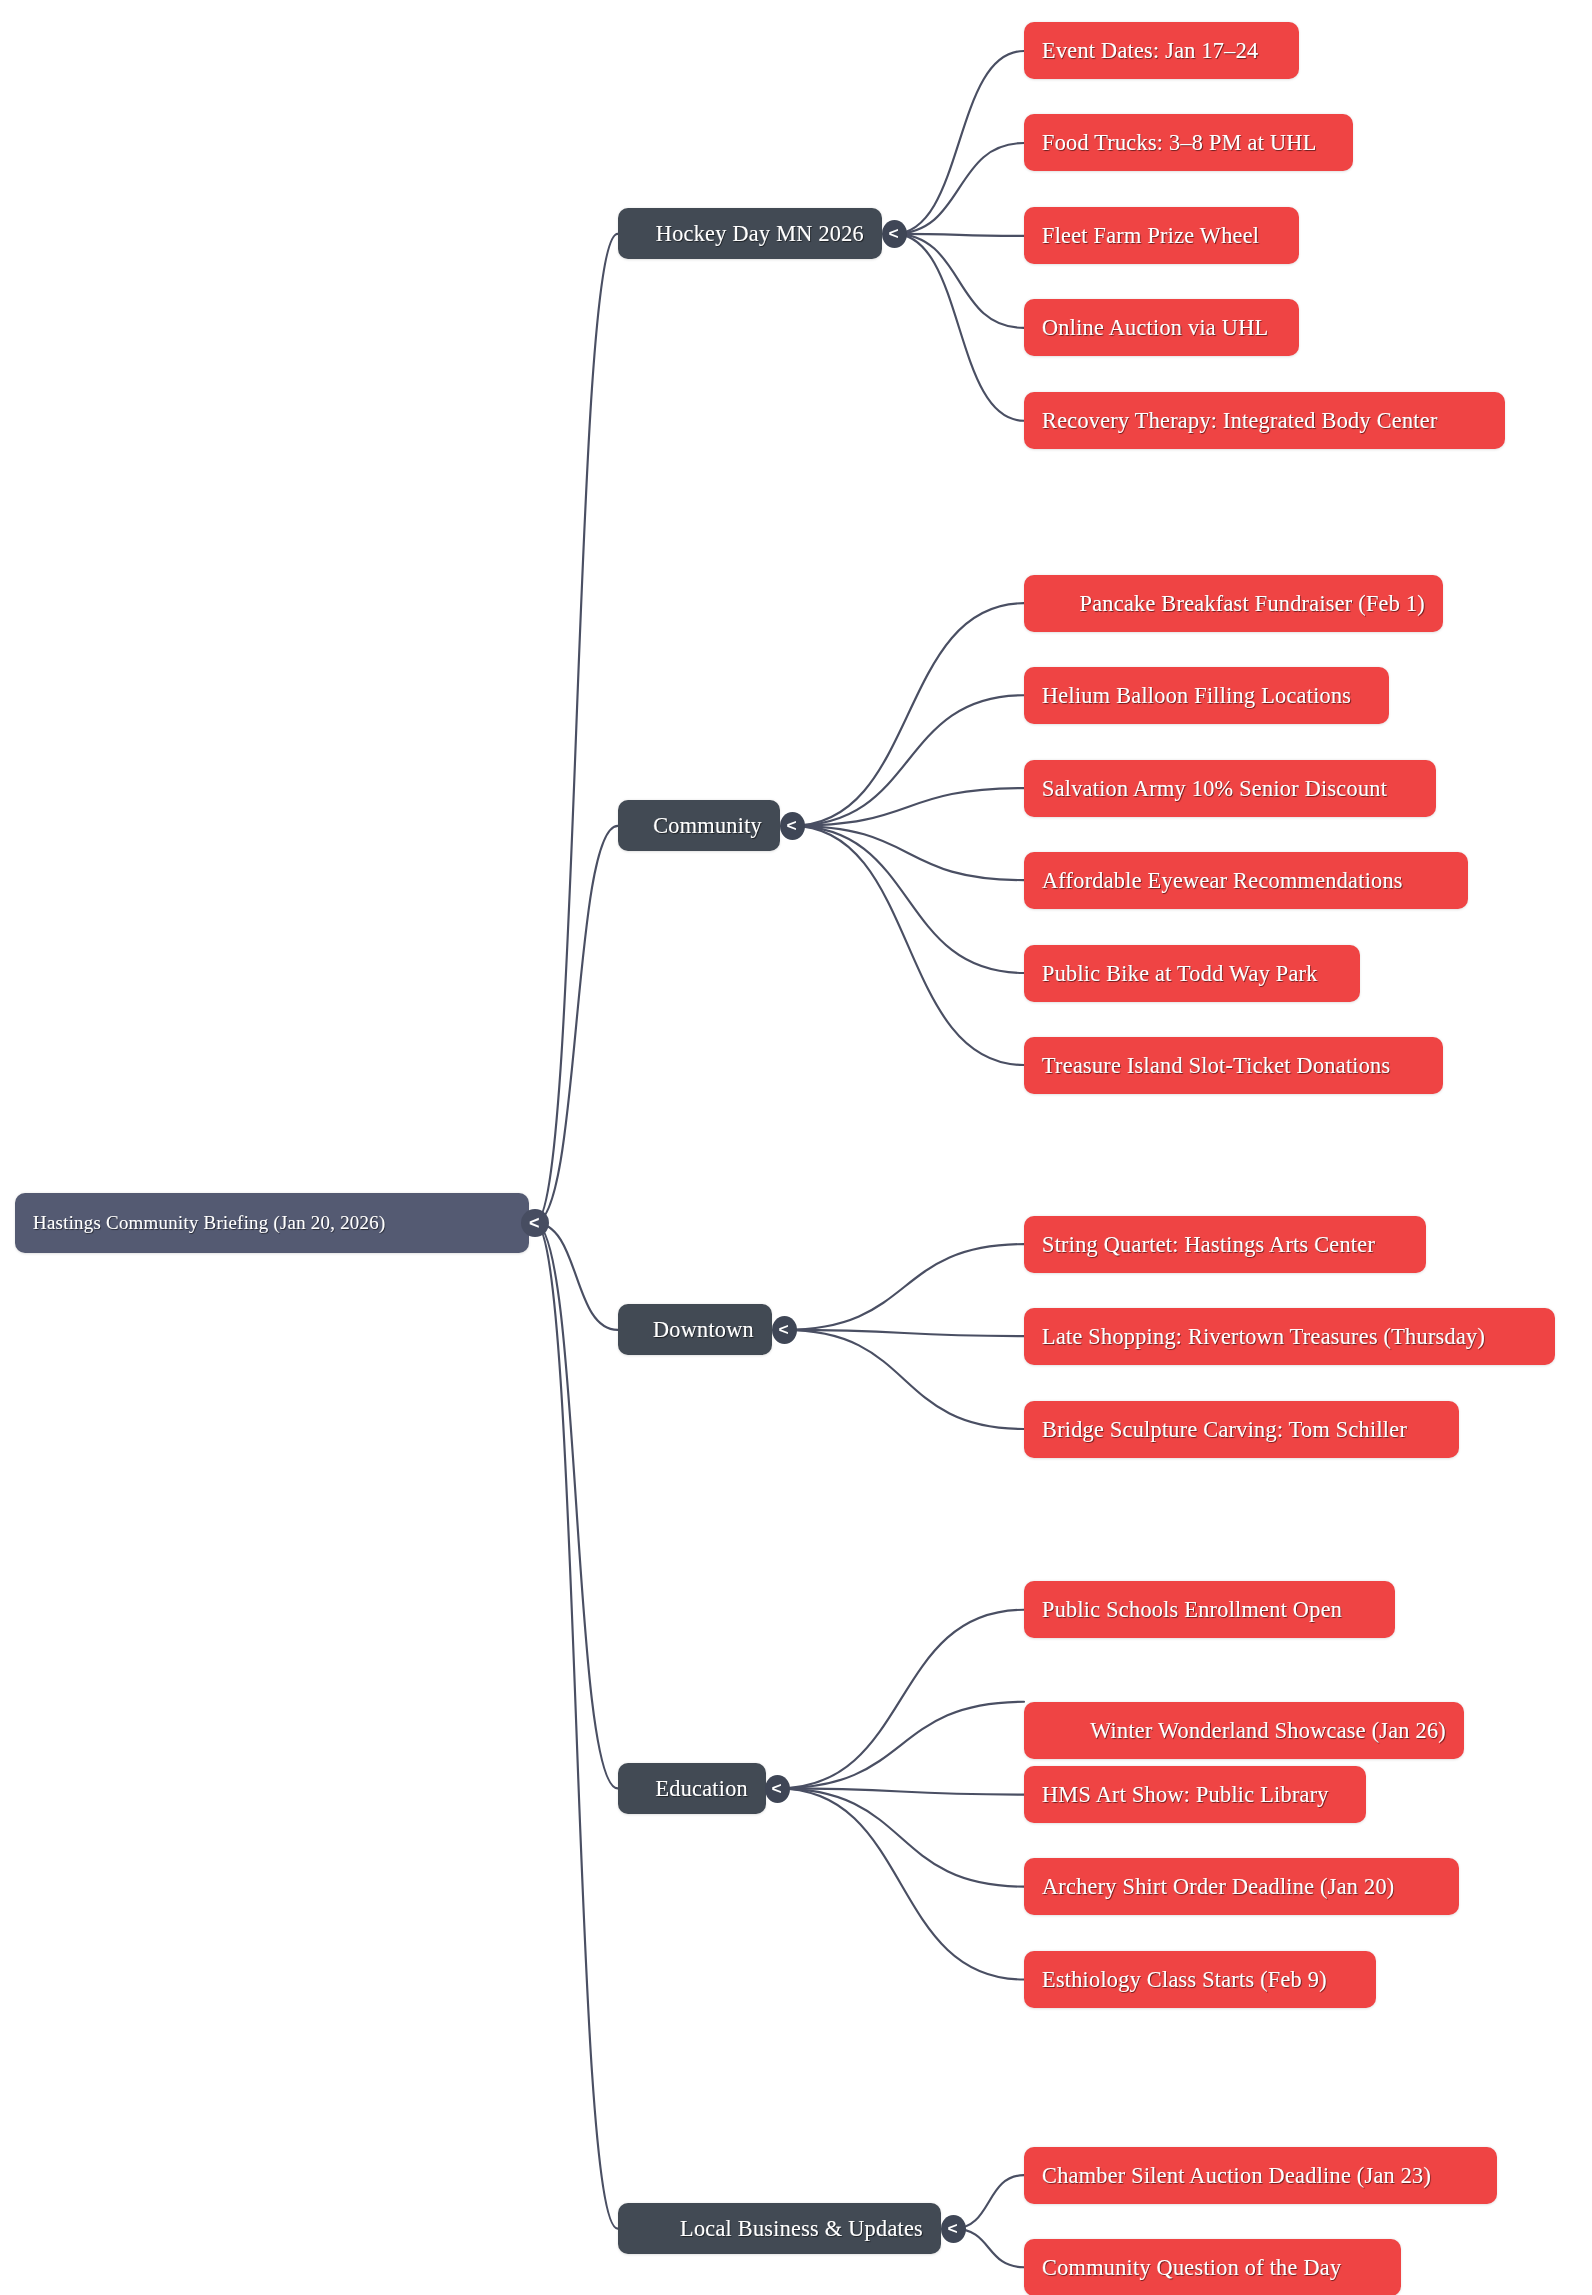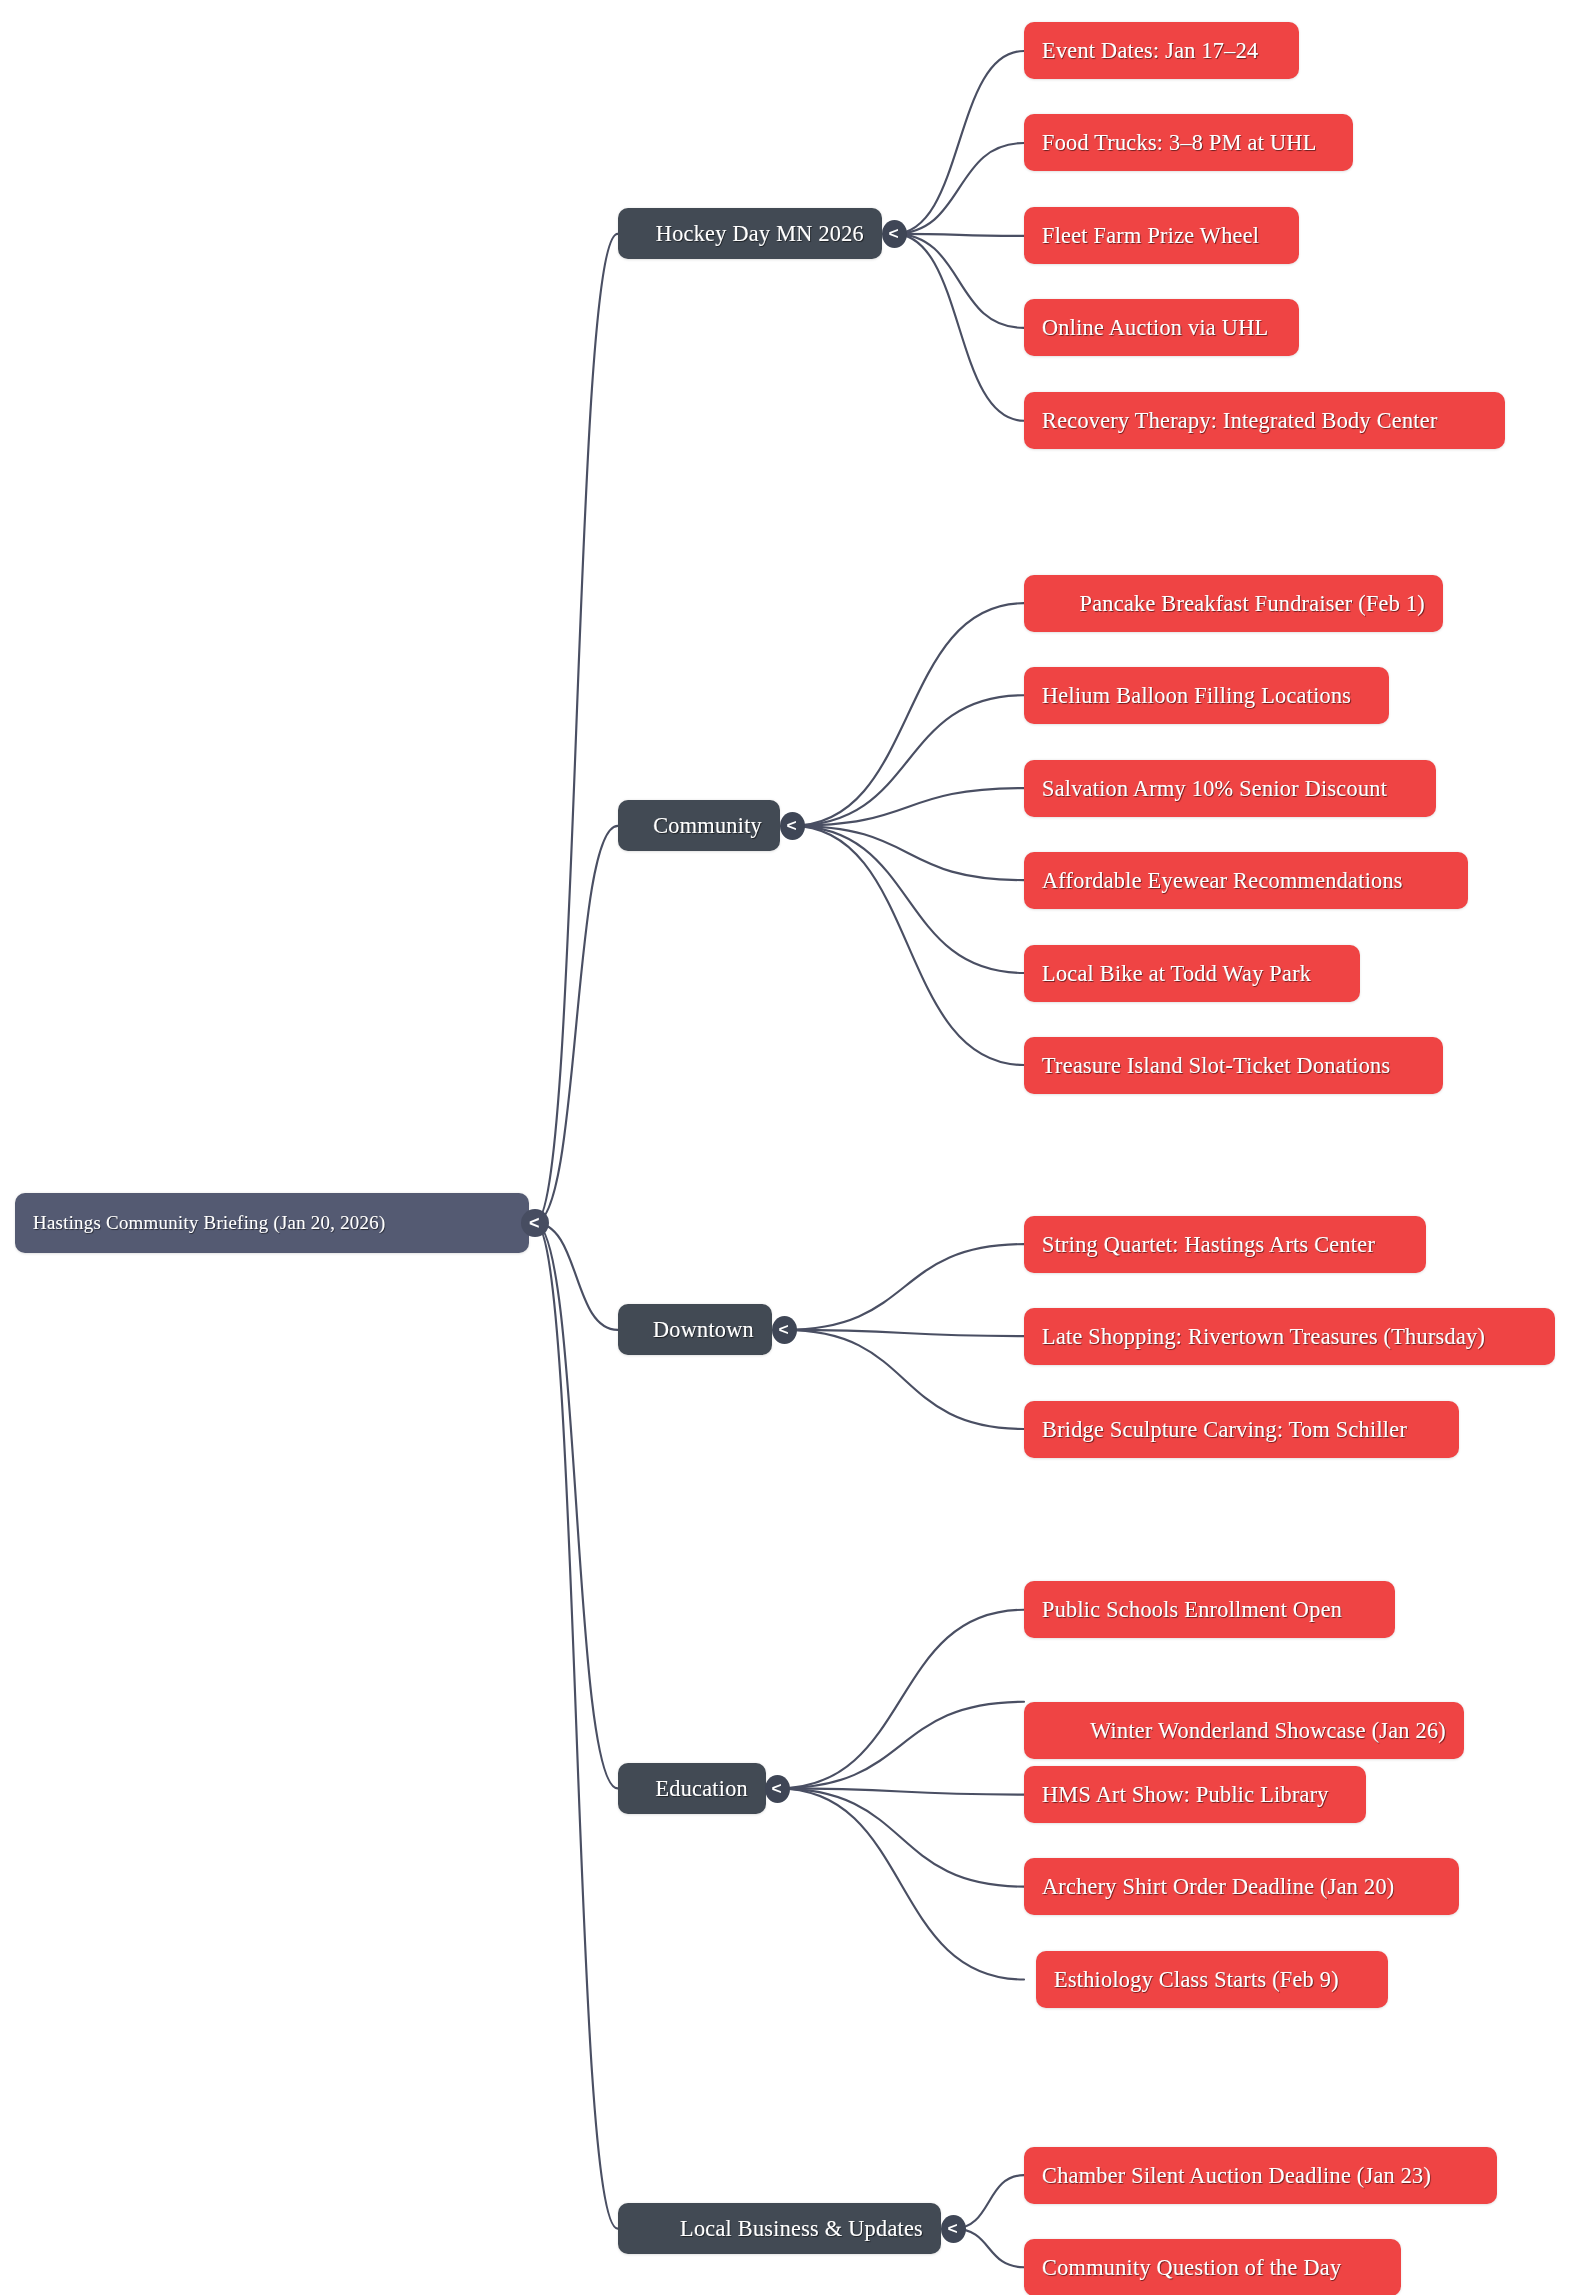--- a/index.html
+++ b/index.html
@@ -144,21 +144,21 @@
       <div class="node node-leaf" style="left: 1024px; top: 667px; width: 365px; height: 57px;">
         <span>Helium Balloon Filling Locations</span>
       </div>
       <div class="node node-leaf" style="left: 1024px; top: 760px; width: 412px; height: 57px;">
         <span>Salvation Army 10% Senior Discount</span>
       </div>
       <div class="node node-leaf" style="left: 1024px; top: 852px; width: 444px; height: 57px;">
         <span>Affordable Eyewear Recommendations</span>
       </div>
       <div class="node node-leaf" style="left: 1024px; top: 945px; width: 336px; height: 57px;">
-        <span>Local Bike at Todd Way Park</span>
+        <span>Public Bike at Todd Way Park</span>
       </div>
       <div class="node node-leaf" style="left: 1024px; top: 1037px; width: 419px; height: 57px;">
         <span>Treasure Island Slot-Ticket Donations</span>
       </div>
       <div class="node node-branch" style="left: 618px; top: 1304px; width: 154px; height: 51px; padding-left: 48px;">
         <span>Downtown</span>
       </div>
       <div class="marker marker-branch" style="left: 772px; top: 1316px;">&lt;</div>
       <div class="node node-leaf" style="left: 1024px; top: 1216px; width: 402px; height: 57px;">
         <span>String Quartet: Hastings Arts Center</span>
@@ -178,21 +178,21 @@
       </div>
       <div class="node node-leaf" style="left: 1024px; top: 1702px; width: 440px; height: 57px; justify-content: flex-end;">
         <span>Winter Wonderland Showcase (Jan 26)</span>
       </div>
       <div class="node node-leaf" style="left: 1024px; top: 1766px; width: 342px; height: 57px;">
         <span>HMS Art Show: Public Library</span>
       </div>
       <div class="node node-leaf" style="left: 1024px; top: 1858px; width: 435px; height: 57px;">
         <span>Archery Shirt Order Deadline (Jan 20)</span>
       </div>
-      <div class="node node-leaf" style="left: 1024px; top: 1951px; width: 352px; height: 57px; margin-left: 12px;">
+      <div class="node node-leaf" style="left: 1024px; top: 1951px; width: 352px; height: 57px;">
         <span>Esthiology Class Starts (Feb 9)</span>
       </div>
       <div class="node node-branch" style="left: 618px; top: 2203px; width: 323px; height: 51px;">
         <span>Local Business &amp; Updates</span>
       </div>
       <div class="marker marker-branch" style="left: 941px; top: 2215px;">&lt;</div>
       <div class="node node-leaf" style="left: 1024px; top: 2147px; width: 473px; height: 57px;">
         <span>Chamber Silent Auction Deadline (Jan 23)</span>
       </div>
       <div class="node node-leaf" style="left: 1024px; top: 2239px; width: 377px; height: 57px;">

